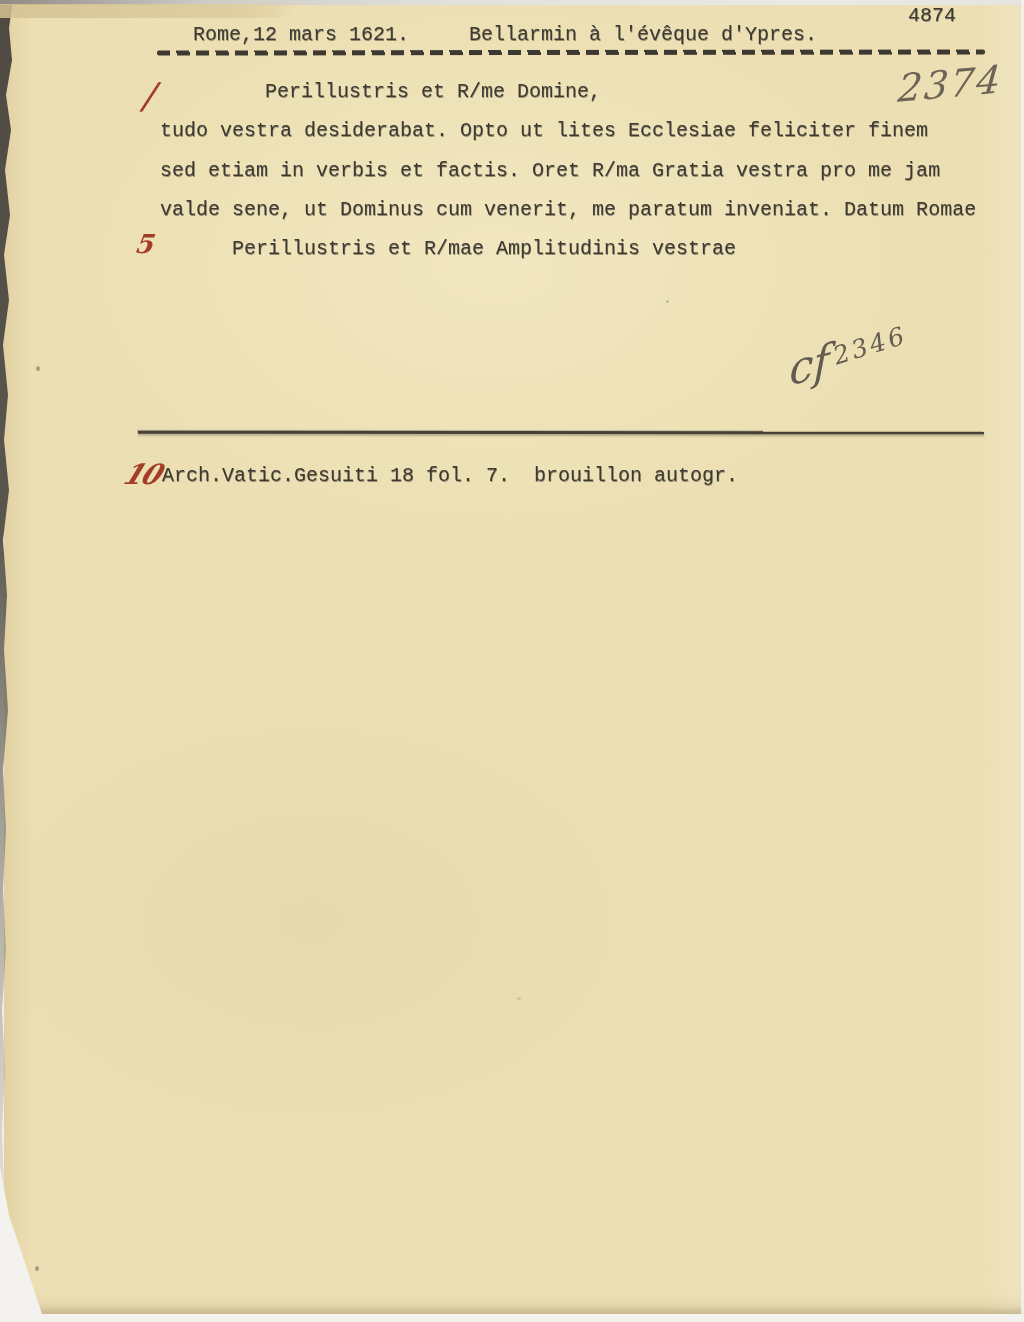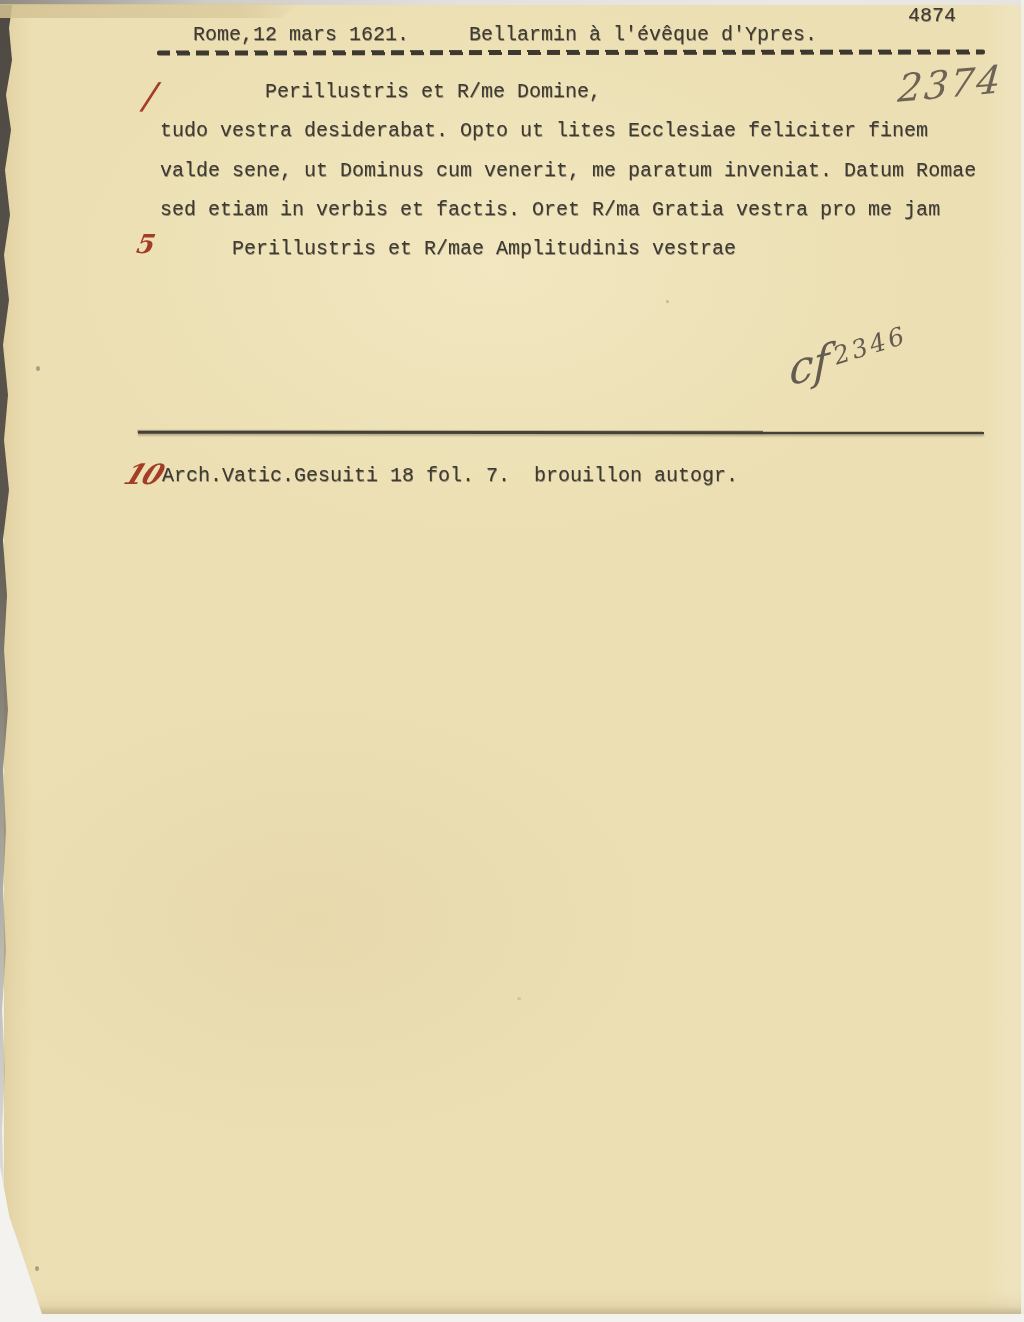--- a/index.html
+++ b/index.html
@@ -114,22 +114,22 @@
 
   <div class="pencil pencil-top">2374</div>
 
   <div class="red-mark mark-first">/</div>
   <div class="red-mark mark-fifth">5</div>
   <div class="red-mark mark-tenth">10</div>
 
   <div class="letter">
     <span class="ln l0">Perillustris et R/me Domine,</span>
     <span class="ln l2">tudo vestra desiderabat. Opto ut lites Ecclesiae feliciter finem</span>
+    <span class="ln l4">sed etiam in verbis et factis. Oret R/ma Gratia vestra pro me jam</span>
     <span class="ln l5">valde sene, ut Dominus cum venerit, me paratum inveniat. Datum Romae</span>
-    <span class="ln l4">sed etiam in verbis et factis. Oret R/ma Gratia vestra pro me jam</span>
     <span class="ln l7">Perillustris et R/mae Amplitudinis vestrae</span>
   </div>
 
   <div class="pencil pencil-mid">
     <span class="flourish">cf</span>
     <span class="digits">2346</span>
   </div>
 
   <div class="solid-rule"></div>
 

